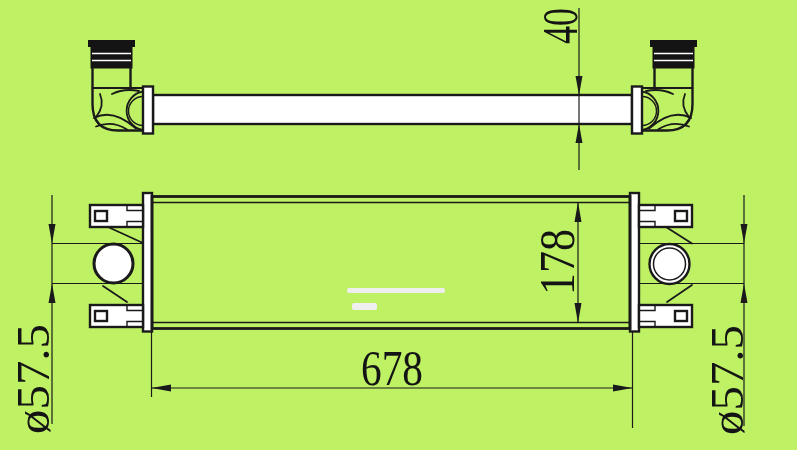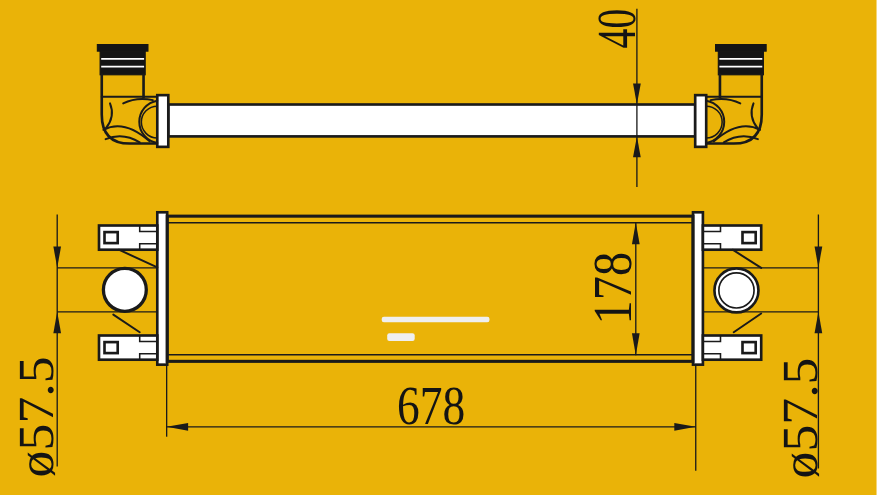--- a/index.html
+++ b/index.html
@@ -1,16 +1,16 @@
 <!DOCTYPE html>
 <html><head>
 <meta charset="utf-8">
 <style>
   html,body{margin:0;padding:0;background:#ffffff;}
-  .page{position:relative;width:797px;height:450px;background:#eab308;overflow:hidden;}
+  .page{position:relative;width:797px;height:450px;background:#bef264;overflow:hidden;}
   svg{display:block;}
   .ol   {stroke:#1a1a1a;stroke-width:2.4;fill:none;stroke-linecap:square;}
   .ol2  {stroke:#1a1a1a;stroke-width:2.8;fill:none;stroke-linecap:square;}
   .olw  {stroke:#1a1a1a;stroke-width:2.4;fill:#ffffff;}
   .med  {stroke:#1a1a1a;stroke-width:1.8;fill:none;stroke-linecap:round;}
   .thin {stroke:#1a1a1a;stroke-width:1.4;fill:none;}
   .dim  {stroke:#1a1a1a;stroke-width:1.2;fill:none;}
   .arr  {fill:#1a1a1a;stroke:none;}
   .blk  {fill:#141414;stroke:#141414;stroke-width:1;}
   .rib  {stroke:#ffffff;stroke-width:1.6;}

